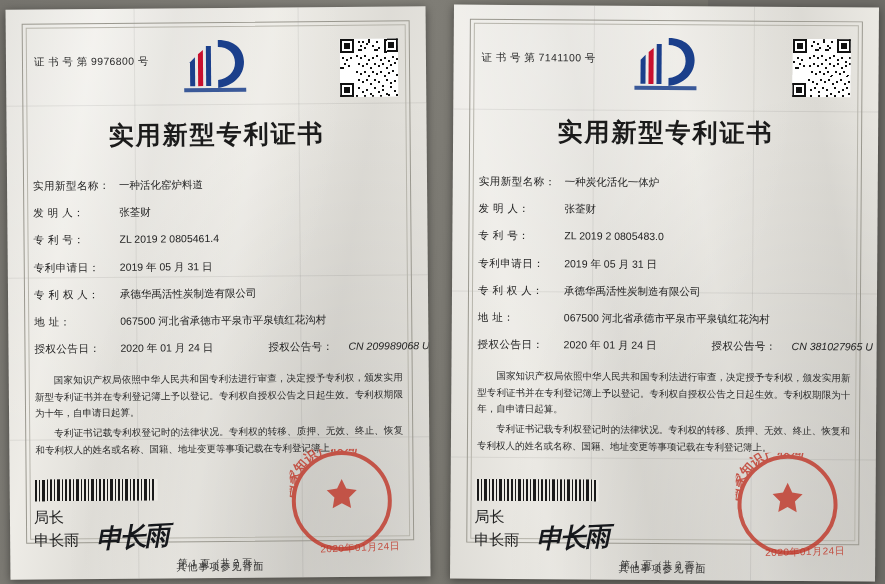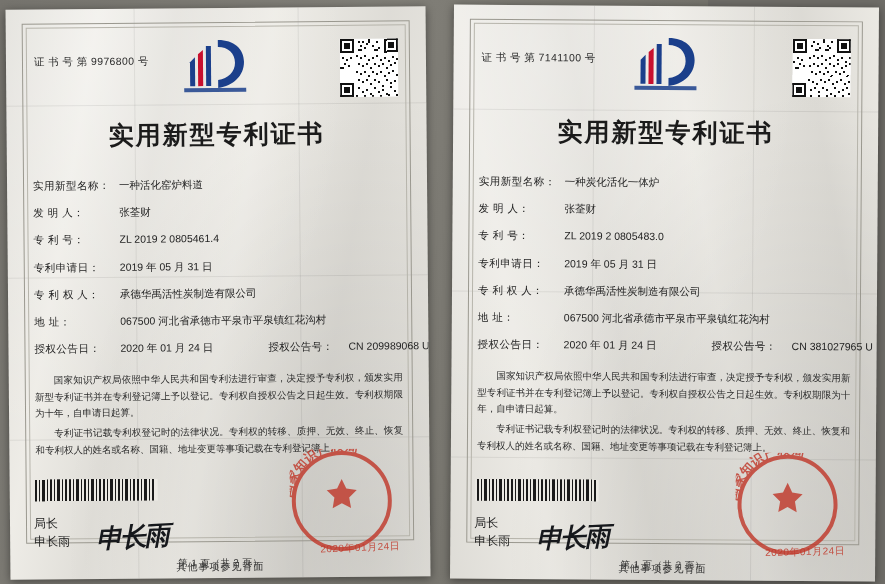--- a/index.html
+++ b/index.html
@@ -148,20 +148,21 @@
   .lbl2 {
     flex: 0 0 auto;
     width: 80px;
     letter-spacing: .3px;
     white-space: nowrap;
     font-family: Liberation Mono, monospace;
   }
   .val2 {
     flex: 1 1 auto;
     white-space: nowrap;
+    font-style: italic;
   }
 
   .para {
     margin-top: 16px;
     font-size: 9.5px;
     line-height: 1.75;
     color: #2a2a2a;
     text-align: justify;
     text-indent: 19px;
   }
@@ -174,24 +175,23 @@
     bottom: 78px;
     width: 124px;
     height: 22px;
   }
 
   
   .sigblock {
     position: absolute;
     left: 24px;
     bottom: 28px;
-    font-size: 12px;
+    font-size: 15px;
     color: #232323;
     line-height: 1.5;
-    font-family: Liberation Mono, monospace;
   }
   .handsign {
     position: absolute;
     left: 86px;
     bottom: 24px;
     font-family: "DejaVu Serif", serif;
     font-size: 26px;
     font-style: italic;
     font-weight: bold;
     color: #16181c;

